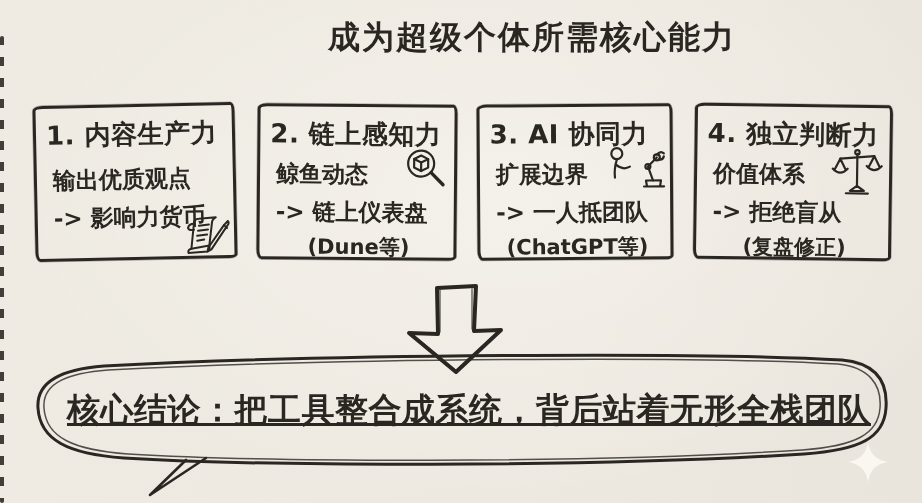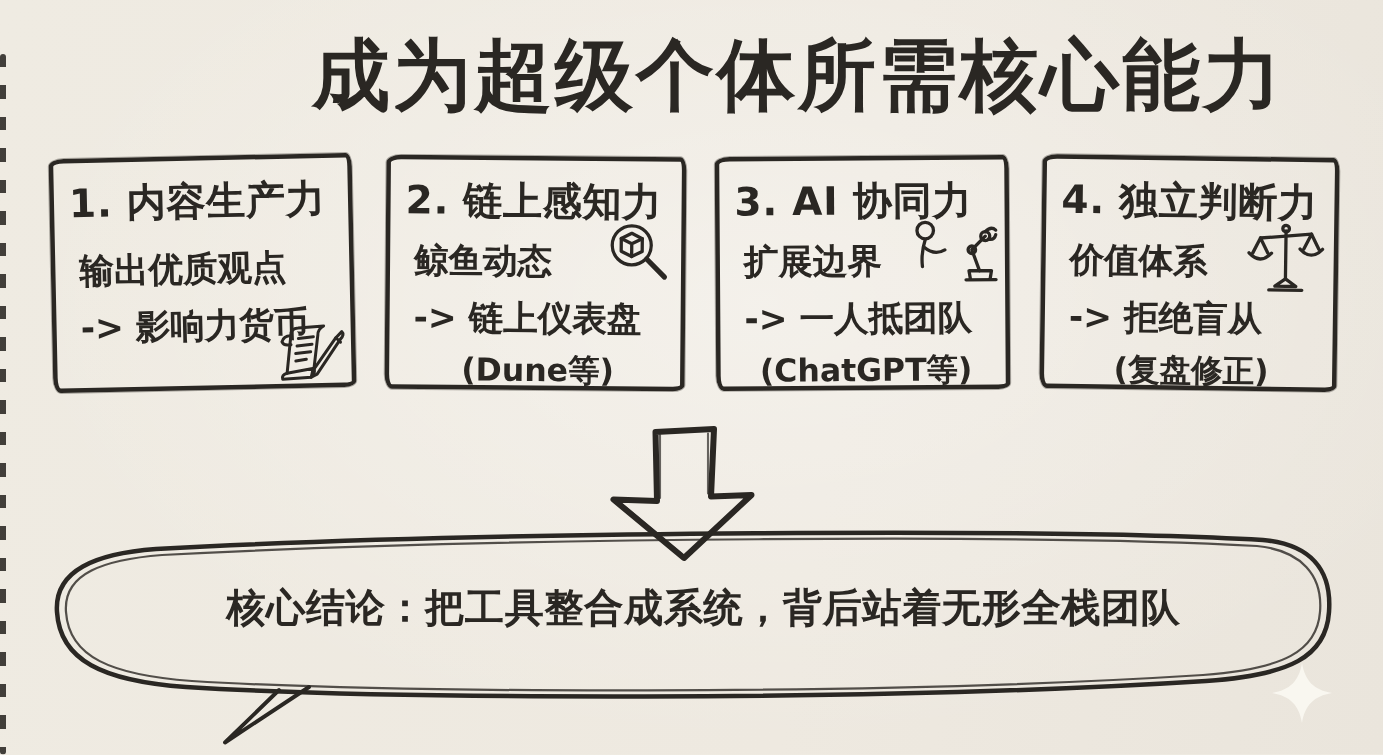--- a/index.html
+++ b/index.html
@@ -20,21 +20,21 @@
       linear-gradient(100deg, #efebe2 0%, #eee9e0 60%, #eae5dc 100%);
   }
   
   .edge-dashes{
     position:absolute;left:0;top:36px;bottom:0;width:4px;
     background:repeating-linear-gradient(180deg, var(--ink) 0 9px, transparent 9px 21px);
     border-radius:3px;opacity:.88;
   }
   .title{
     position:absolute;top:16px;left:150px;right:8px;
-    text-align:center;font-size:52px;font-weight:700;letter-spacing:2px;
+    text-align:center;font-size:32px;font-weight:700;letter-spacing:2px;
     white-space:nowrap;
   }
   .boxes-row{
     position:absolute;top:104px;left:34px;width:858px;height:164px;
     display:flex;justify-content:space-between;
   }
   .box{
     position:relative;height:156px;
     border:3px solid var(--ink);
     border-radius:10px 4px 8px 5px / 5px 9px 4px 10px;
@@ -46,21 +46,21 @@
   .box-line{font-size:23px;font-weight:600;margin-top:7px;padding-left:6px;white-space:nowrap;}
   .box-line.sub{font-size:21px;margin-top:5px;text-align:center;padding-left:0;}
   .box .icon{position:absolute;stroke:var(--ink);fill:none;stroke-linecap:round;stroke-linejoin:round;}
   .icon-br{right:2px;bottom:0px;}
   .icon-mid{right:4px;top:52px;}
   svg.line-art{stroke:var(--ink);fill:none;stroke-linecap:round;stroke-linejoin:round;}
   .big-arrow{position:absolute;left:396px;top:282px;}
   .bubble{position:absolute;left:24px;top:348px;}
   .conclusion{
     position:absolute;left:64px;right:48px;top:388px;
-    text-align:center;font-size:26px;font-weight:700;white-space:nowrap;letter-spacing:.5px;
+    text-align:center;font-size:33px;font-weight:700;white-space:nowrap;letter-spacing:.5px;text-decoration:underline;
   }
   .sparkle{position:absolute;left:846px;top:440px;}
 </style>
 </head>
 <body>
 
 <div id="stage">
 
   <div class="edge-dashes"></div>
 

